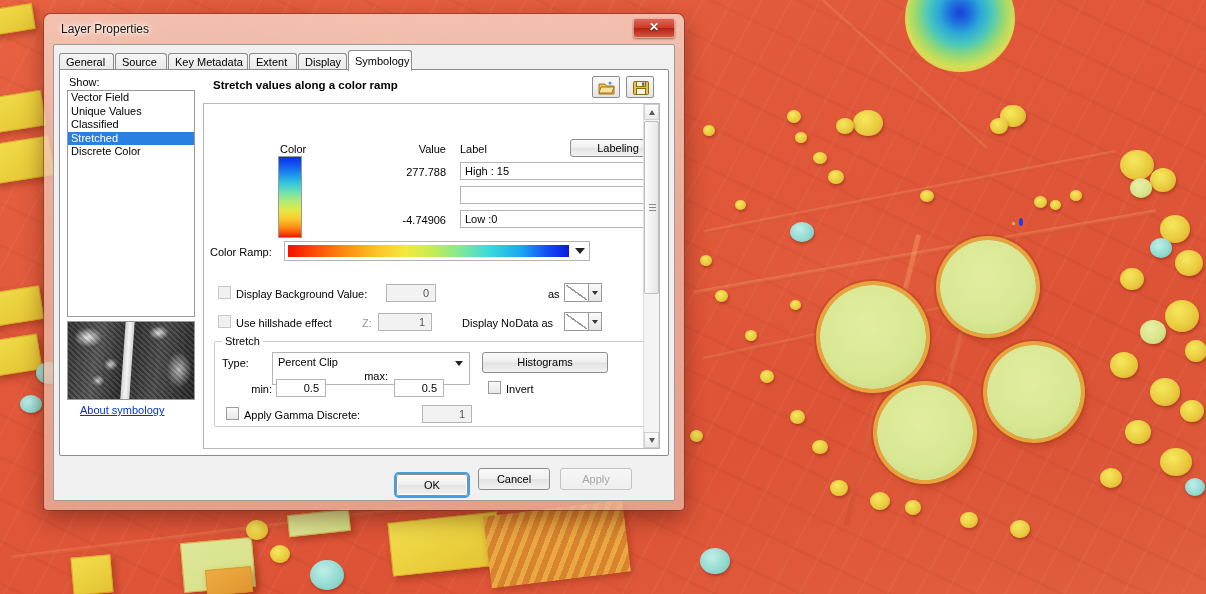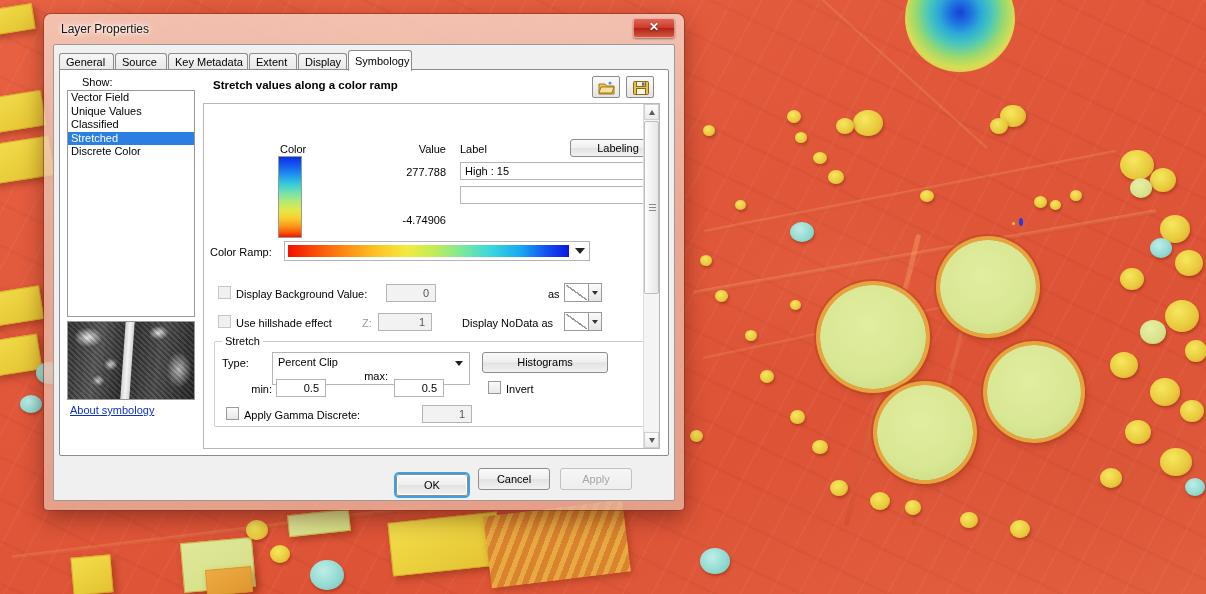--- a/index.html
+++ b/index.html
@@ -146,21 +146,21 @@
     line-height:19px;
   }
 
   
   #tabpage {
     position:absolute; left:5px; right:5px; top:24px; bottom:44px;
     background:#fff; border:1px solid #8c8c8c; border-radius:0 2px 2px 2px;
   }
 
   
-  #showlabel { position:absolute; left:22px; top:6px; font-size:11px; }
+  #showlabel { position:absolute; left:9px; top:6px; font-size:11px; }
   #showlist {
     position:absolute; left:7px; top:20px; width:128px; height:227px;
     background:#fff; border:1px solid #999; overflow:hidden;
   }
   .lv-item { height:13.5px; line-height:13px; padding:0 3px; font-size:11px; cursor:pointer; white-space:nowrap;}
   .lv-item.sel { background:#2b7fe0; color:#fff; }
   #thumb {
     position:absolute; left:7px; top:251px; width:128px; height:79px;
     border:1px solid #9a9a9a; overflow:hidden; background:#777;
   }
@@ -178,21 +178,21 @@
     position:absolute; left:44%; top:-6%; width:9px; height:112%;
     background:linear-gradient(90deg,#cfcfcf,#f4f4f4,#d2d2d2);
     transform:rotate(4deg);
   }
   .thumbnoise {
     position:absolute; inset:0;
     background:repeating-linear-gradient(43deg, rgba(255,255,255,.16) 0 2px, rgba(0,0,0,.22) 2px 4px);
     opacity:.55;
   }
   #aboutlink {
-    position:absolute; left:10px; top:334px; font-size:11px;
+    position:absolute; left:20px; top:334px; font-size:11px;
     color:#0a32c8; text-decoration:underline; cursor:pointer;text-align:center;
   }
 
   
   #hdrbar { position:absolute; left:143px; top:6px; right:8px; height:26px; }
   #hdrtitle {
     position:absolute; left:8px; top:3px; right:78px; height:20px;
     font-size:11.5px; font-weight:bold; padding-left:2px;
   }
   .iconbtn {
@@ -499,20 +499,21 @@
           <div class="btn" style="left:366px; top:35px; width:96px; height:18px; line-height:16px;">Labeling</div>
 
           <div id="vramp" style="left:74px; top:52px;"></div>
 
           <div class="lbl r" style="left:170px; top:62px; width:72px;">277.788</div>
           <input class="tbox" style="left: 256px; top: 58px; width: 206px; height: 18px;" value="High : 15">
 
           <input class="tbox" style="left: 256px; top: 82px; width: 206px; height: 18px;" value="">
 
           <div class="lbl r" style="left:170px; top:110px; width:72px;">-4.74906</div>
+          <input class="tbox" style="left: 256px; top: 106px; width: 206px; height: 18px;" value="Low :0">
 
           <div class="lbl" style="left:6px; top:142px;">Color Ramp:</div>
           <div id="rampbox" style="left:80px; top:137px; width:306px; height:20px;">
             <div id="hramp" style="left:2px; top:2px; width:283px; height:14px; position:absolute;"></div>
             <div id="rampcaret"></div>
           </div>
 
           <div class="cbx dis" style="left:14px; top:182px;"></div>
           <div class="lbl" style="left:32px; top:184px;">Display Background Value:</div>
           <input class="tbox num dis" style="left: 182px; top: 180px; width: 50px; height: 18px;" value="0">

